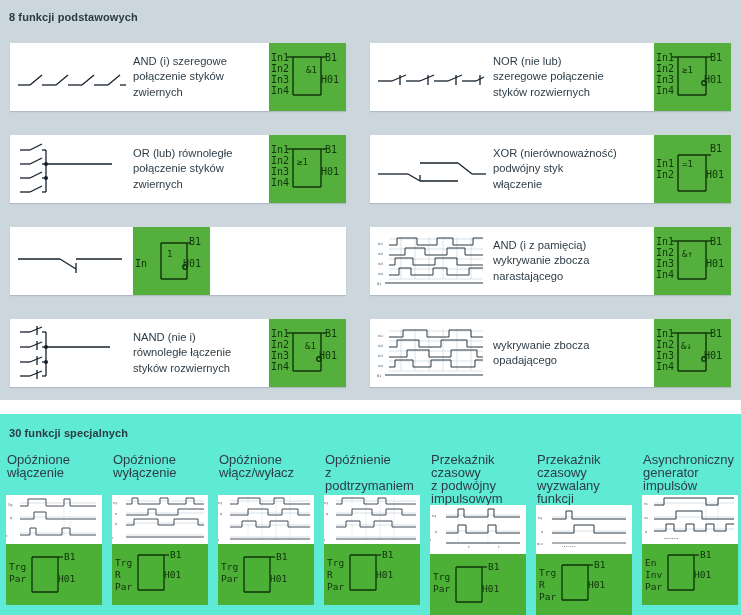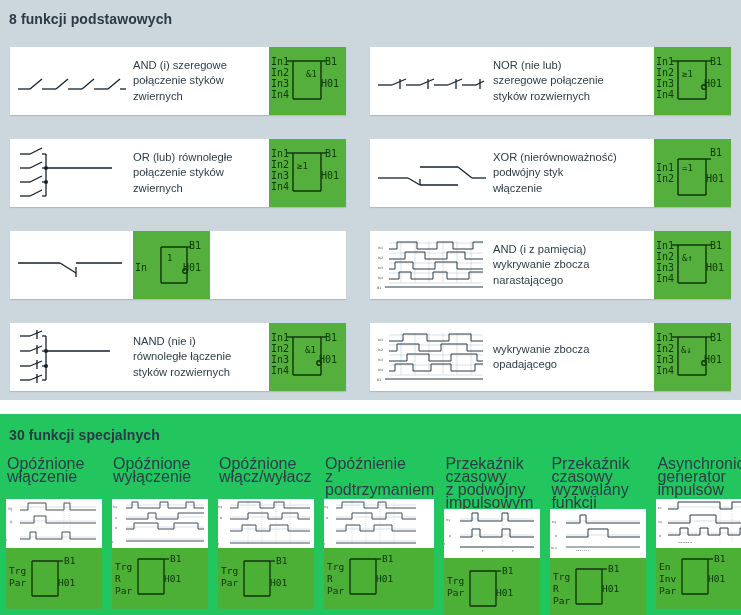--- a/index.html
+++ b/index.html
@@ -4,21 +4,21 @@
 <style>
   * { box-sizing: border-box; margin: 0; padding: 0; }
   body {
     width: 741px; height: 615px;
     background: #ccd6dd;
     font-family: "Liberation Sans", sans-serif;
     overflow: hidden;
     position: relative;
   }
   .section-title {
-    font-size: 14px;
+    font-size: 11px;
     font-weight: bold;
     color: #2b3a45;
     letter-spacing: 0.1px;
   }
   
   #basic-section { padding: 11px 0 0 0; }
   #basic-title { padding-left: 9px; }
   #basic-grid {
     margin-top: 20px;
     display: grid;
@@ -61,33 +61,33 @@
     position: absolute;
     left: 0; right: 0;
     top: 400px;
     height: 14px;
     background: #ffffff;
   }
   
   #special-section {
     position: absolute;
     left: 0; top: 414px; right: 0; bottom: 0;
-    background: #22c55e;
+    background: #5eead4;
   }
   #special-title { padding: 13px 0 0 9px; }
   #special-grid {
     margin-top: 14px;
     padding: 0 6px;
     display: grid;
     grid-template-columns: repeat(7, 1fr);
     column-gap: 10px;
   }
   .sp-card { display: flex; flex-direction: column; }
   .sp-label {
-    font-size: 16px;
+    font-size: 13px;
     line-height: 13px;
     color: #2e3d47;
     min-height: 42px;
     padding-left: 1px;
   }
   .sp-wave {
     height: 49px;
     background: #ffffff;
     position: relative;
     overflow: hidden;

